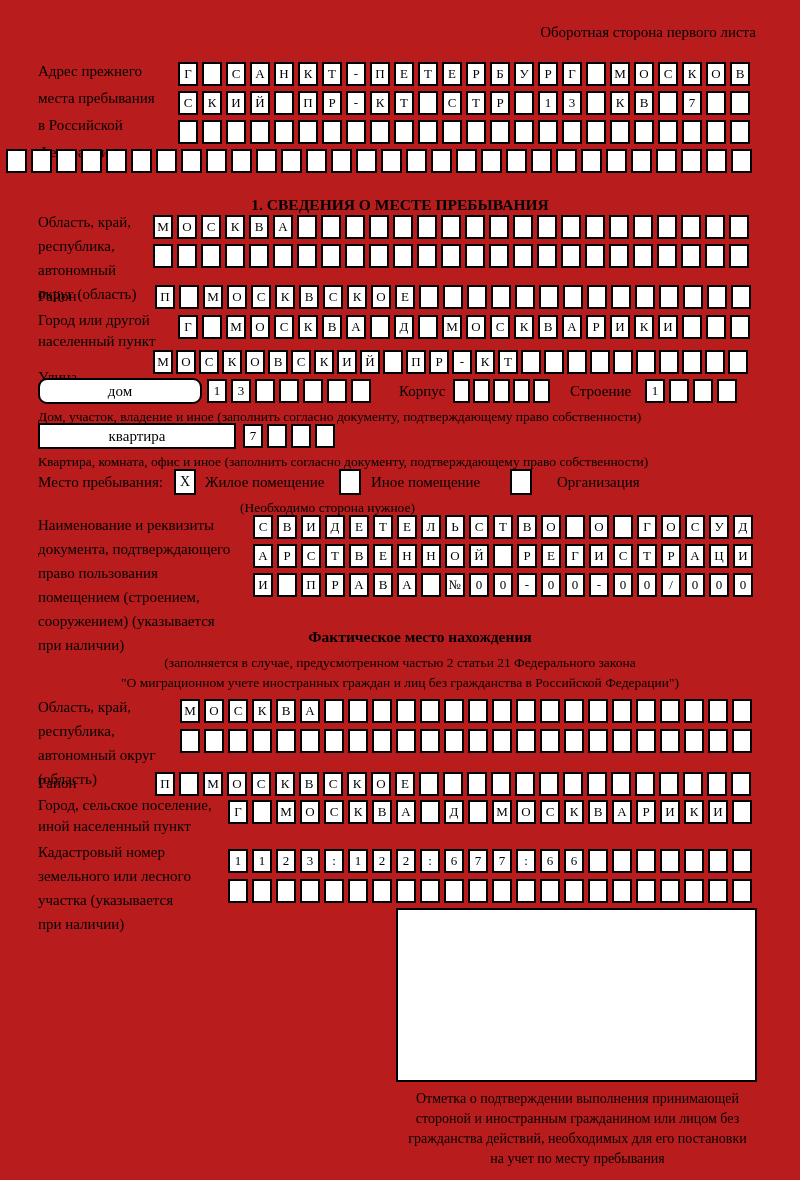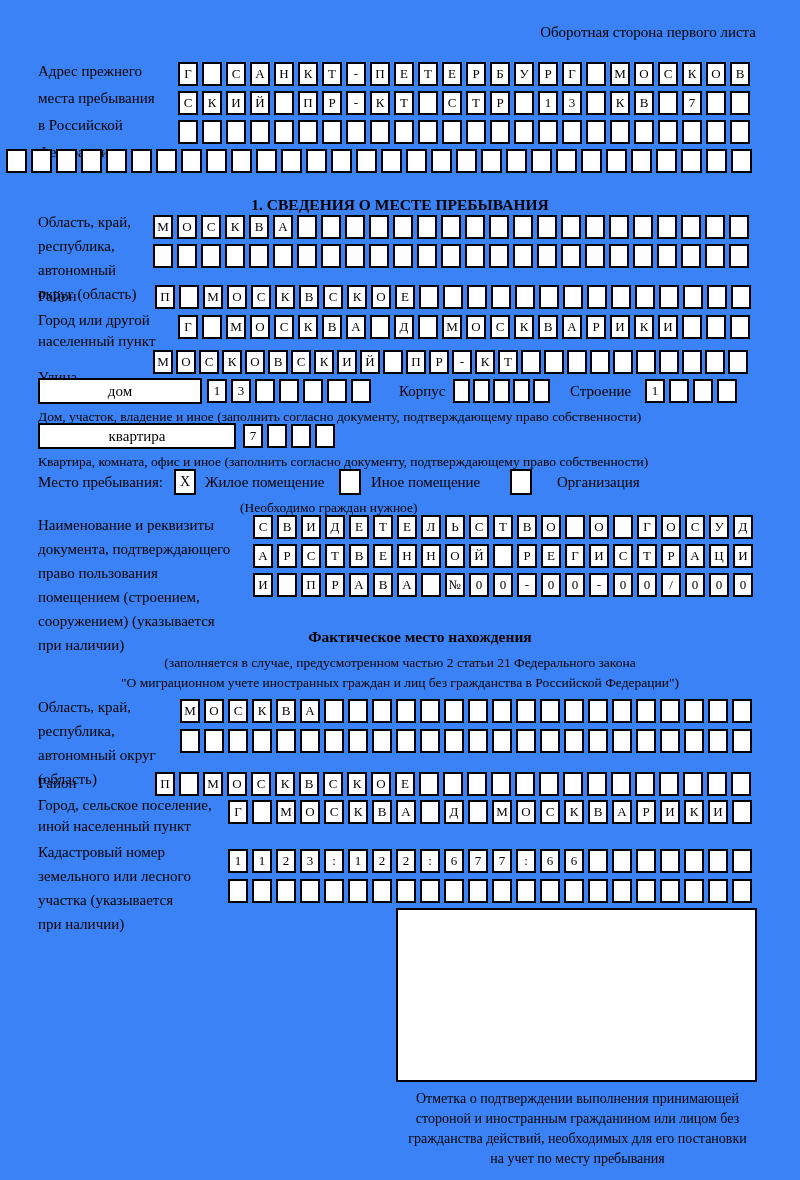--- a/index.html
+++ b/index.html
@@ -1,16 +1,16 @@
 <!DOCTYPE html>
 <html><head>
 <meta charset="utf-8">
 <style>
   html,body{margin:0;padding:0;background:#fff;}
-  .page{position:relative;width:800px;height:1180px;background:#3b82f6;
+  .page{position:relative;width:800px;height:1180px;background:#b91c1c;
         font-family:"Liberation Serif","DejaVu Serif",serif;color:#000;overflow:hidden;}
   .abs{position:absolute;}
   .label{font-size:15px;line-height:27px;}
   .lh24{line-height:24px;}
   .lh21{line-height:21px;}
   .note{font-size:13.5px;line-height:20px;}
   .center{text-align:center;}
   .title{font-size:15.5px;font-weight:bold;}
   .cellrow{display:flex;gap:4px;}
   .cellrow .cell{width:20px;height:24px;border:2px solid #000;box-sizing:border-box;
@@ -281,21 +281,21 @@
       <div class="cell"></div>
       <div class="cell"></div>
       <div class="cell"></div>
       <div class="cell"></div>
       <div class="cell"></div>
       <div class="cell"></div>
       <div class="cell"></div>
       <div class="cell"></div>
     </div>
 
-  <div class="abs typebox" style="left:38px;top:378px;width:164px;">дом</div>
+  <div class="abs typebox" style="left:38px;top:378px;width:164px;border-radius:9px;">дом</div>
   <div class="abs cellrow" style="left:207px;top:379px;">
       <div class="cell">1</div>
       <div class="cell">3</div>
       <div class="cell"></div>
       <div class="cell"></div>
       <div class="cell"></div>
       <div class="cell"></div>
       <div class="cell"></div>
     </div>
   <div class="abs label" style="left:399px;top:378px;">Корпус</div>
@@ -324,21 +324,21 @@
     </div>
   <div class="abs note" style="left:38px;top:452px;">Квартира, комната, офис и иное (заполнить согласно документу, подтверждающему право собственности)</div>
 
   <div class="abs label" style="left:38px;top:469px;">Место пребывания:</div>
   <div class="abs checkbox" style="left:174px;top:469px;">X</div>
   <div class="abs label" style="left:205px;top:469px;">Жилое помещение</div>
   <div class="abs checkbox" style="left:339px;top:469px;"></div>
   <div class="abs label" style="left:371px;top:469px;">Иное помещение</div>
   <div class="abs checkbox" style="left:510px;top:469px;"></div>
   <div class="abs label" style="left:557px;top:469px;">Организация</div>
-  <div class="abs note" style="left:240px;top:498px;">(Необходимо граждан нужное)</div>
+  <div class="abs note" style="left:240px;top:498px;">(Необходимо сторона нужное)</div>
 
   <div class="abs label lh24" style="left:38px;top:513px;">Наименование и реквизиты<br>документа, подтверждающего<br>право пользования<br>помещением (строением,<br>сооружением) (указывается<br>при наличии)</div>
   <div class="abs cellrow" style="left:253px;top:515px;">
       <div class="cell">С</div>
       <div class="cell">В</div>
       <div class="cell">И</div>
       <div class="cell">Д</div>
       <div class="cell">Е</div>
       <div class="cell">Т</div>
       <div class="cell">Е</div>

